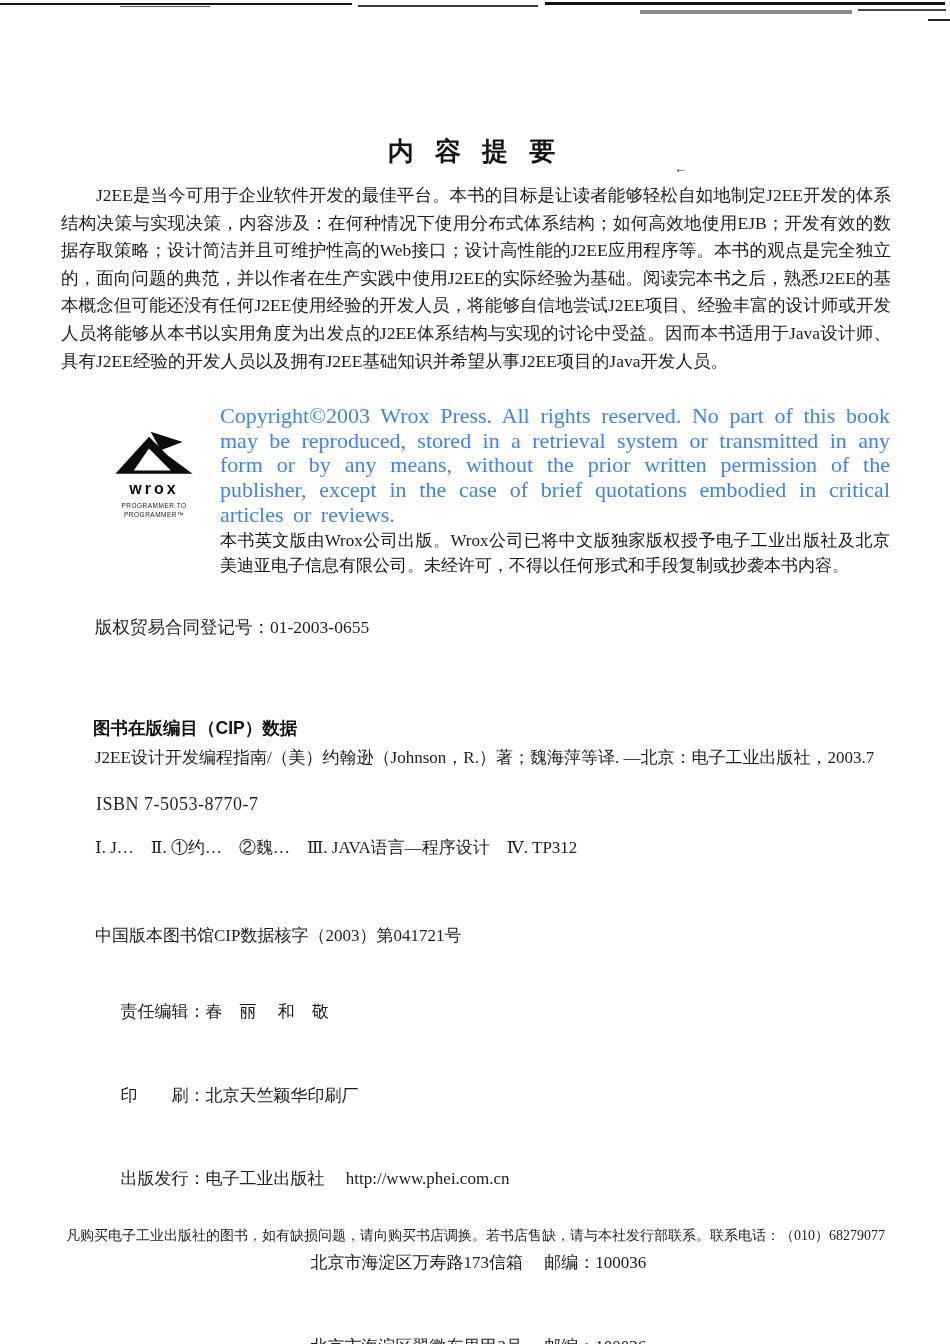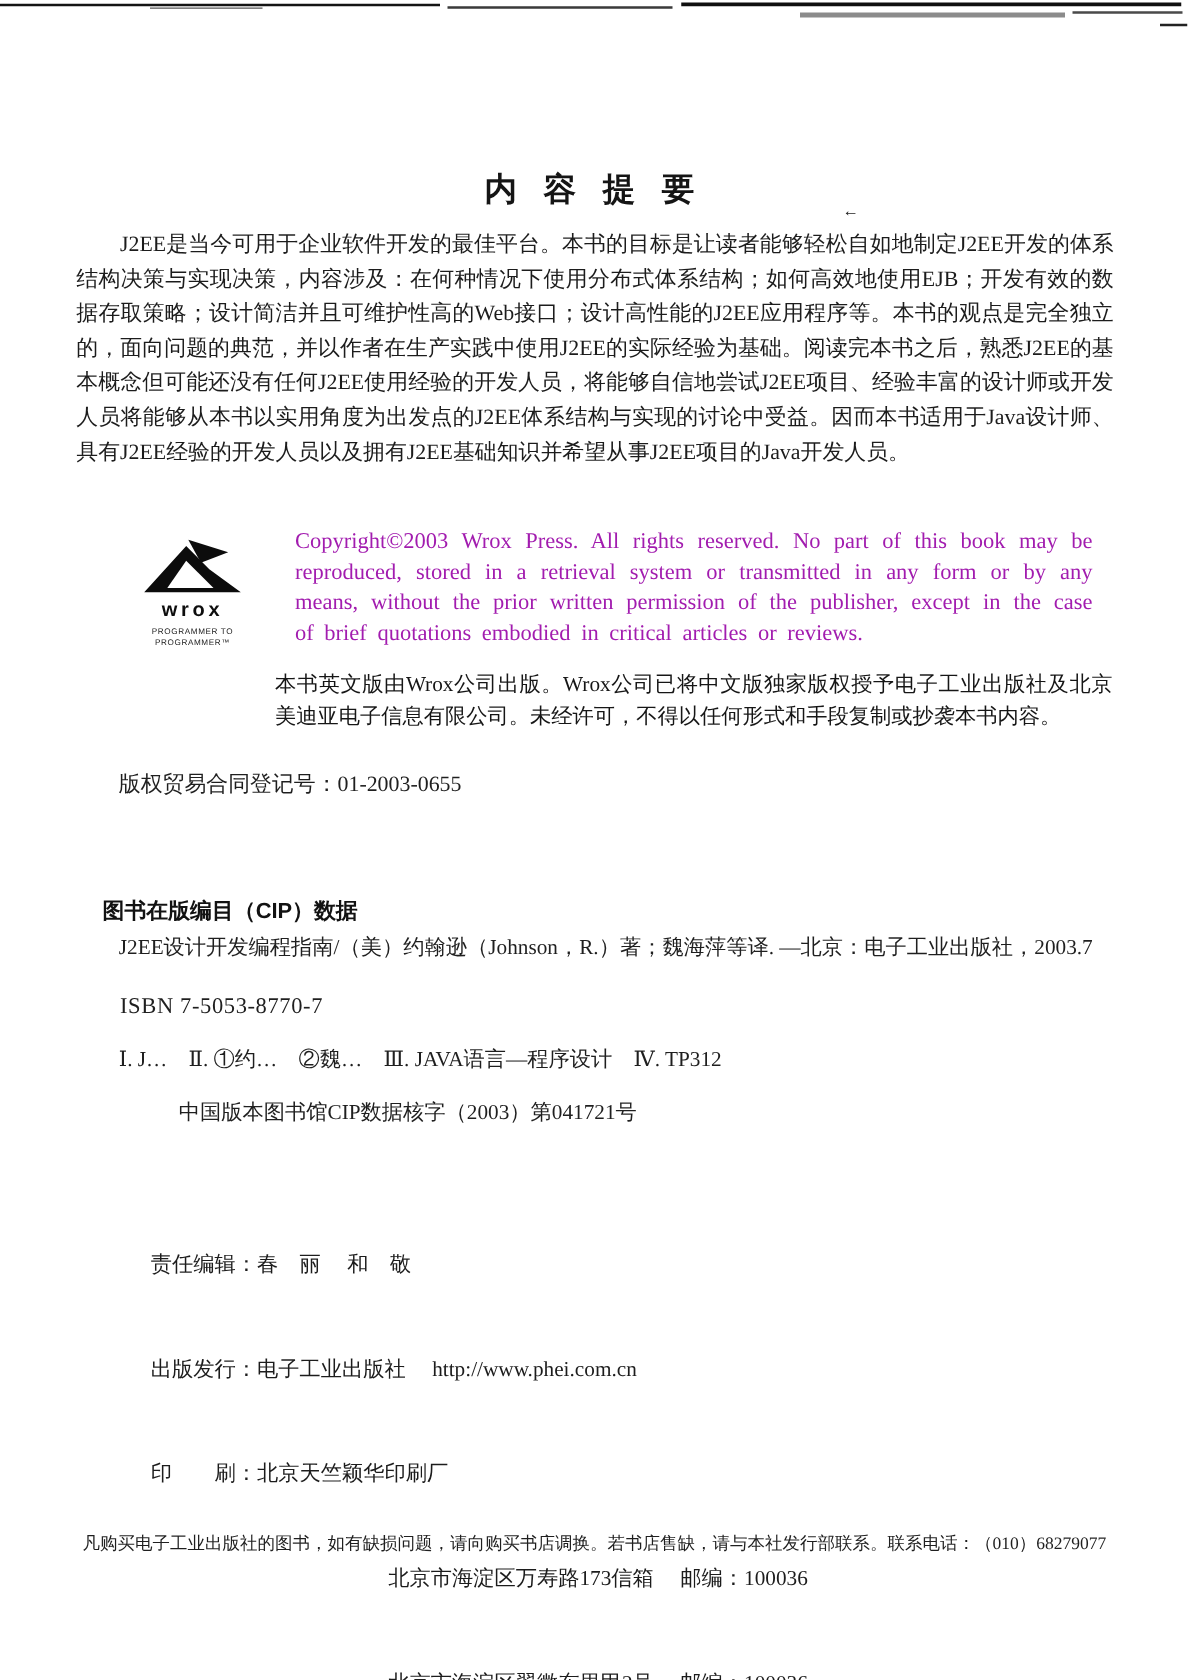--- a/index.html
+++ b/index.html
@@ -53,46 +53,46 @@
     font-weight: 700; font-size: 16px; letter-spacing: 3px;
     color: #0d0d0d; margin-top: -4px;
   }
   .wrox-tagline {
     font-family: "Liberation Sans", "DejaVu Sans", sans-serif;
     font-size: 6.5px; letter-spacing: 0.5px; color: #1a1a1a; line-height: 9px;
     margin-top: 3px;
   }
   .copy-col { flex: 1; margin-left: 10px; }
   .copy-en {
-    font-size: 18px; line-height: 24.7px;
+    font-size: 22px; line-height: 24.7px;
     text-align: justify; word-spacing: 4px;
-    color: #a21caf; margin: 16px;
+    color: #3b82f6; margin: 0;
   }
   .copy-zh {
     font-size: 17px; line-height: 25px;
     text-align: justify;
     color: #161616; margin: 0;
   }
 
   .registration { position: absolute; top: 615px; left: 95px; font-size: 17.5px; }
 
   .cip-heading {
-    position: absolute; top: 716px; left: 82px;
+    position: absolute; top: 716px; left: 93px;
     font-family: "Liberation Sans", "DejaVu Sans", sans-serif;
     font-weight: 700; font-size: 17.5px; color: #121212;
   }
   .cip-entry {
     position: absolute; top: 744px; left: 38px; width: 854px;
     font-size: 17px; line-height: 27.5px; text-indent: 57px;
     text-align: justify;
     font-family: Liberation Serif, serif;
   }
   .isbn-line { position: absolute; top: 794px; left: 96px; font-size: 18px; letter-spacing: 0.5px; }
   .cip-classification { position: absolute; top: 836px; left: 95px; font-size: 17px; }
-  .cip-record { position: absolute; top: 878px; left: 95px; font-size: 17px; margin-left: 48px; }
+  .cip-record { position: absolute; top: 924px; left: 95px; font-size: 17px; }
 
   .colophon { position: absolute; top: 970px; left: 95px; width: 800px; font-size: 17px; }
   .colophon-row { line-height: 27.9px; white-space: pre-wrap; }
   .colophon-row.indent { padding-left: 190px; }
   .colophon-row .label { color: #1c1c1c; }
   .colophon-row .value { color: #1c1c1c; }
 
   .purchase-notice {
     position: absolute; top: 1221px; left: 38px; width: 858px;
     font-size: 14px; line-height: 30px;
@@ -142,24 +142,24 @@
   <div class="cip-entry">J2EE设计开发编程指南/（美）约翰逊（Johnson，R.）著；魏海萍等译. —北京：电子工业出版社，2003.7</div>
   <div class="isbn-line">ISBN 7-5053-8770-7</div>
   <div class="cip-classification">Ⅰ. J…　Ⅱ. ①约…　②魏…　Ⅲ. JAVA语言—程序设计　Ⅳ. TP312</div>
   <div class="cip-record">中国版本图书馆CIP数据核字（2003）第041721号</div>
 
   <div class="colophon">
     <div class="colophon-row">
       <span class="label">责任编辑：</span><span class="value">春　丽　 和　敬</span>
     </div>
     <div class="colophon-row">
-      <span class="label">出版发行：</span><span class="value">电子工业出版社　 http://www.phei.com.cn</span>
+      <span class="label">印　　刷：</span><span class="value">北京天竺颖华印刷厂</span>
     </div>
     <div class="colophon-row">
-      <span class="label">印　　刷：</span><span class="value">北京天竺颖华印刷厂</span>
+      <span class="label">出版发行：</span><span class="value">电子工业出版社　 http://www.phei.com.cn</span>
     </div>
     <div class="colophon-row indent">
       <span class="label"></span><span class="value">北京市海淀区万寿路173信箱　 邮编：100036</span>
     </div>
     <div class="colophon-row indent">
       <span class="label"></span><span class="value">北京市海淀区翠微东里甲2号　 邮编：100036</span>
     </div>
 
   </div>
 

